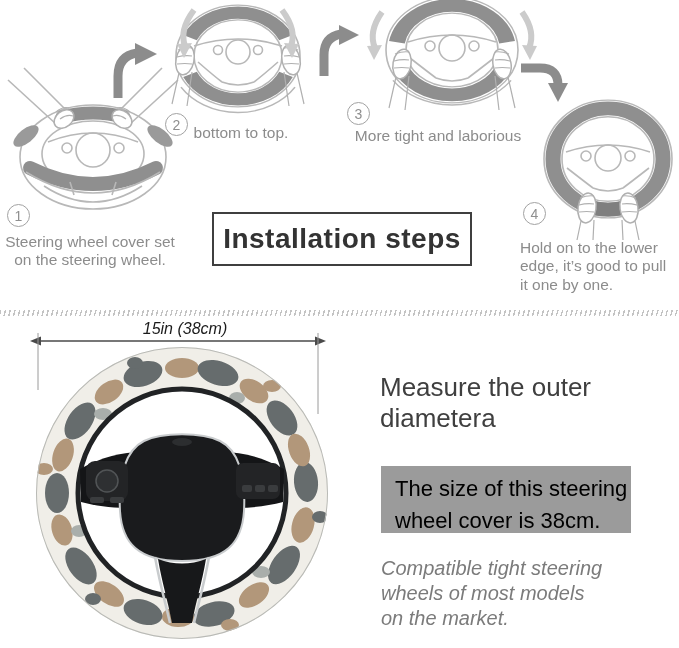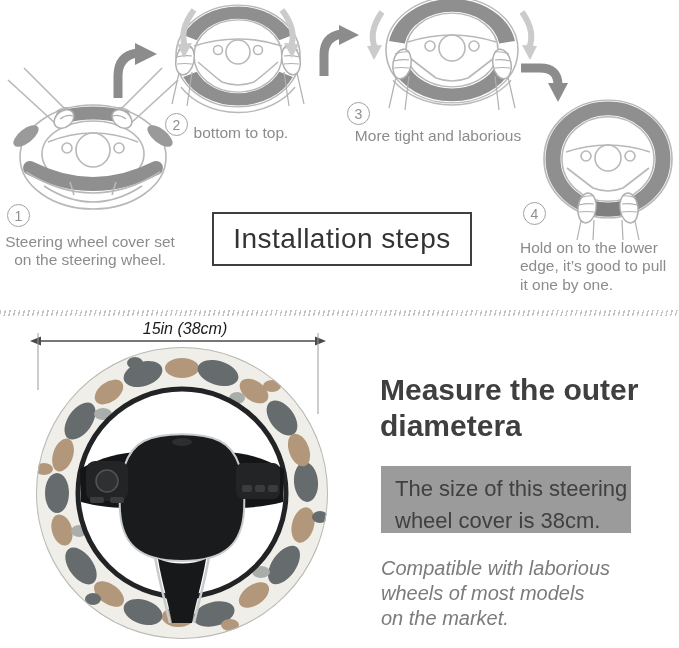--- a/index.html
+++ b/index.html
@@ -14,44 +14,44 @@
     color:#8f8f8f;font-size:14px;display:flex;align-items:center;justify-content:center;
     background:#fff;box-sizing:border-box;
   }
   .step-caption{
     color:#8c8c8c;font-size:15.5px;line-height:1.18;text-align:center;
   }
   .step-caption.left{text-align:left;}
   #installation-box{
     left:212px;top:212px;width:256px;height:50px;border:2px solid #3f3f3f;
     display:flex;align-items:center;justify-content:center;background:#fff;
-    font-size:28px;font-weight:normal;color:#333;letter-spacing:.5px;
+    font-size:28px;font-weight:bold;color:#333;letter-spacing:.5px;
   }
   
   #divider{
     left:0;top:310px;width:679px;height:6px;
     background:repeating-linear-gradient(105deg,#c3c3c3 0 1.4px,#ffffff 1.4px 4.6px);
   }
   
   #dim-label{
     left:120px;top:320px;width:130px;text-align:center;
     font-size:16px;font-weight:normal;font-style:italic;color:#1b1b1b;
   }
   #oshape-box{
     left:95px;top:621px;width:160px;height:25px;background:#9c9c9c;
     display:flex;align-items:center;justify-content:center;
     color:#fff;font-size:20px;letter-spacing:2px;margin-top:36px;
   }
   #measure-heading{
     left:380px;top:372px;width:285px;
-    font-size:30px;font-weight:bold;color:#3f3f3f;line-height:1.2;
+    font-size:26px;font-weight:normal;color:#3f3f3f;line-height:1.2;
   }
   #size-note-box{
     left:381px;top:466px;width:250px;height:67px;background:#9b9b9b;
-    color:#404040;font-size:22px;line-height:1.45;box-sizing:border-box;
+    color:#000000;font-size:22px;line-height:1.45;box-sizing:border-box;
     padding:7px 0 0 14px;
   }
   #compat-note{
     left:381px;top:556px;width:250px;
     font-size:20px;font-style:italic;color:#7b7b7b;line-height:1.25;
   }
   svg{display:block;}
   .ln{stroke:#b8b8b8;stroke-width:1.6;fill:none;}
   .cover{stroke:#8f8f8f;fill:none;}
   .hand{fill:#fff;stroke:#b0b0b0;stroke-width:1.5;}
@@ -295,18 +295,18 @@
     <div>Measure the outer</div>
     <div>diametera</div>
   </div>
 
   <div class="abs" id="size-note-box">
     <div>The size of this steering</div>
     <div>wheel cover is 38cm.</div>
   </div>
 
   <div class="abs" id="compat-note">
-    <div>Compatible with laborious</div>
+    <div>Compatible tight steering</div>
     <div>wheels of most models</div>
     <div>on the market.</div>
   </div>
 
 </div>
 
 </body></html>

